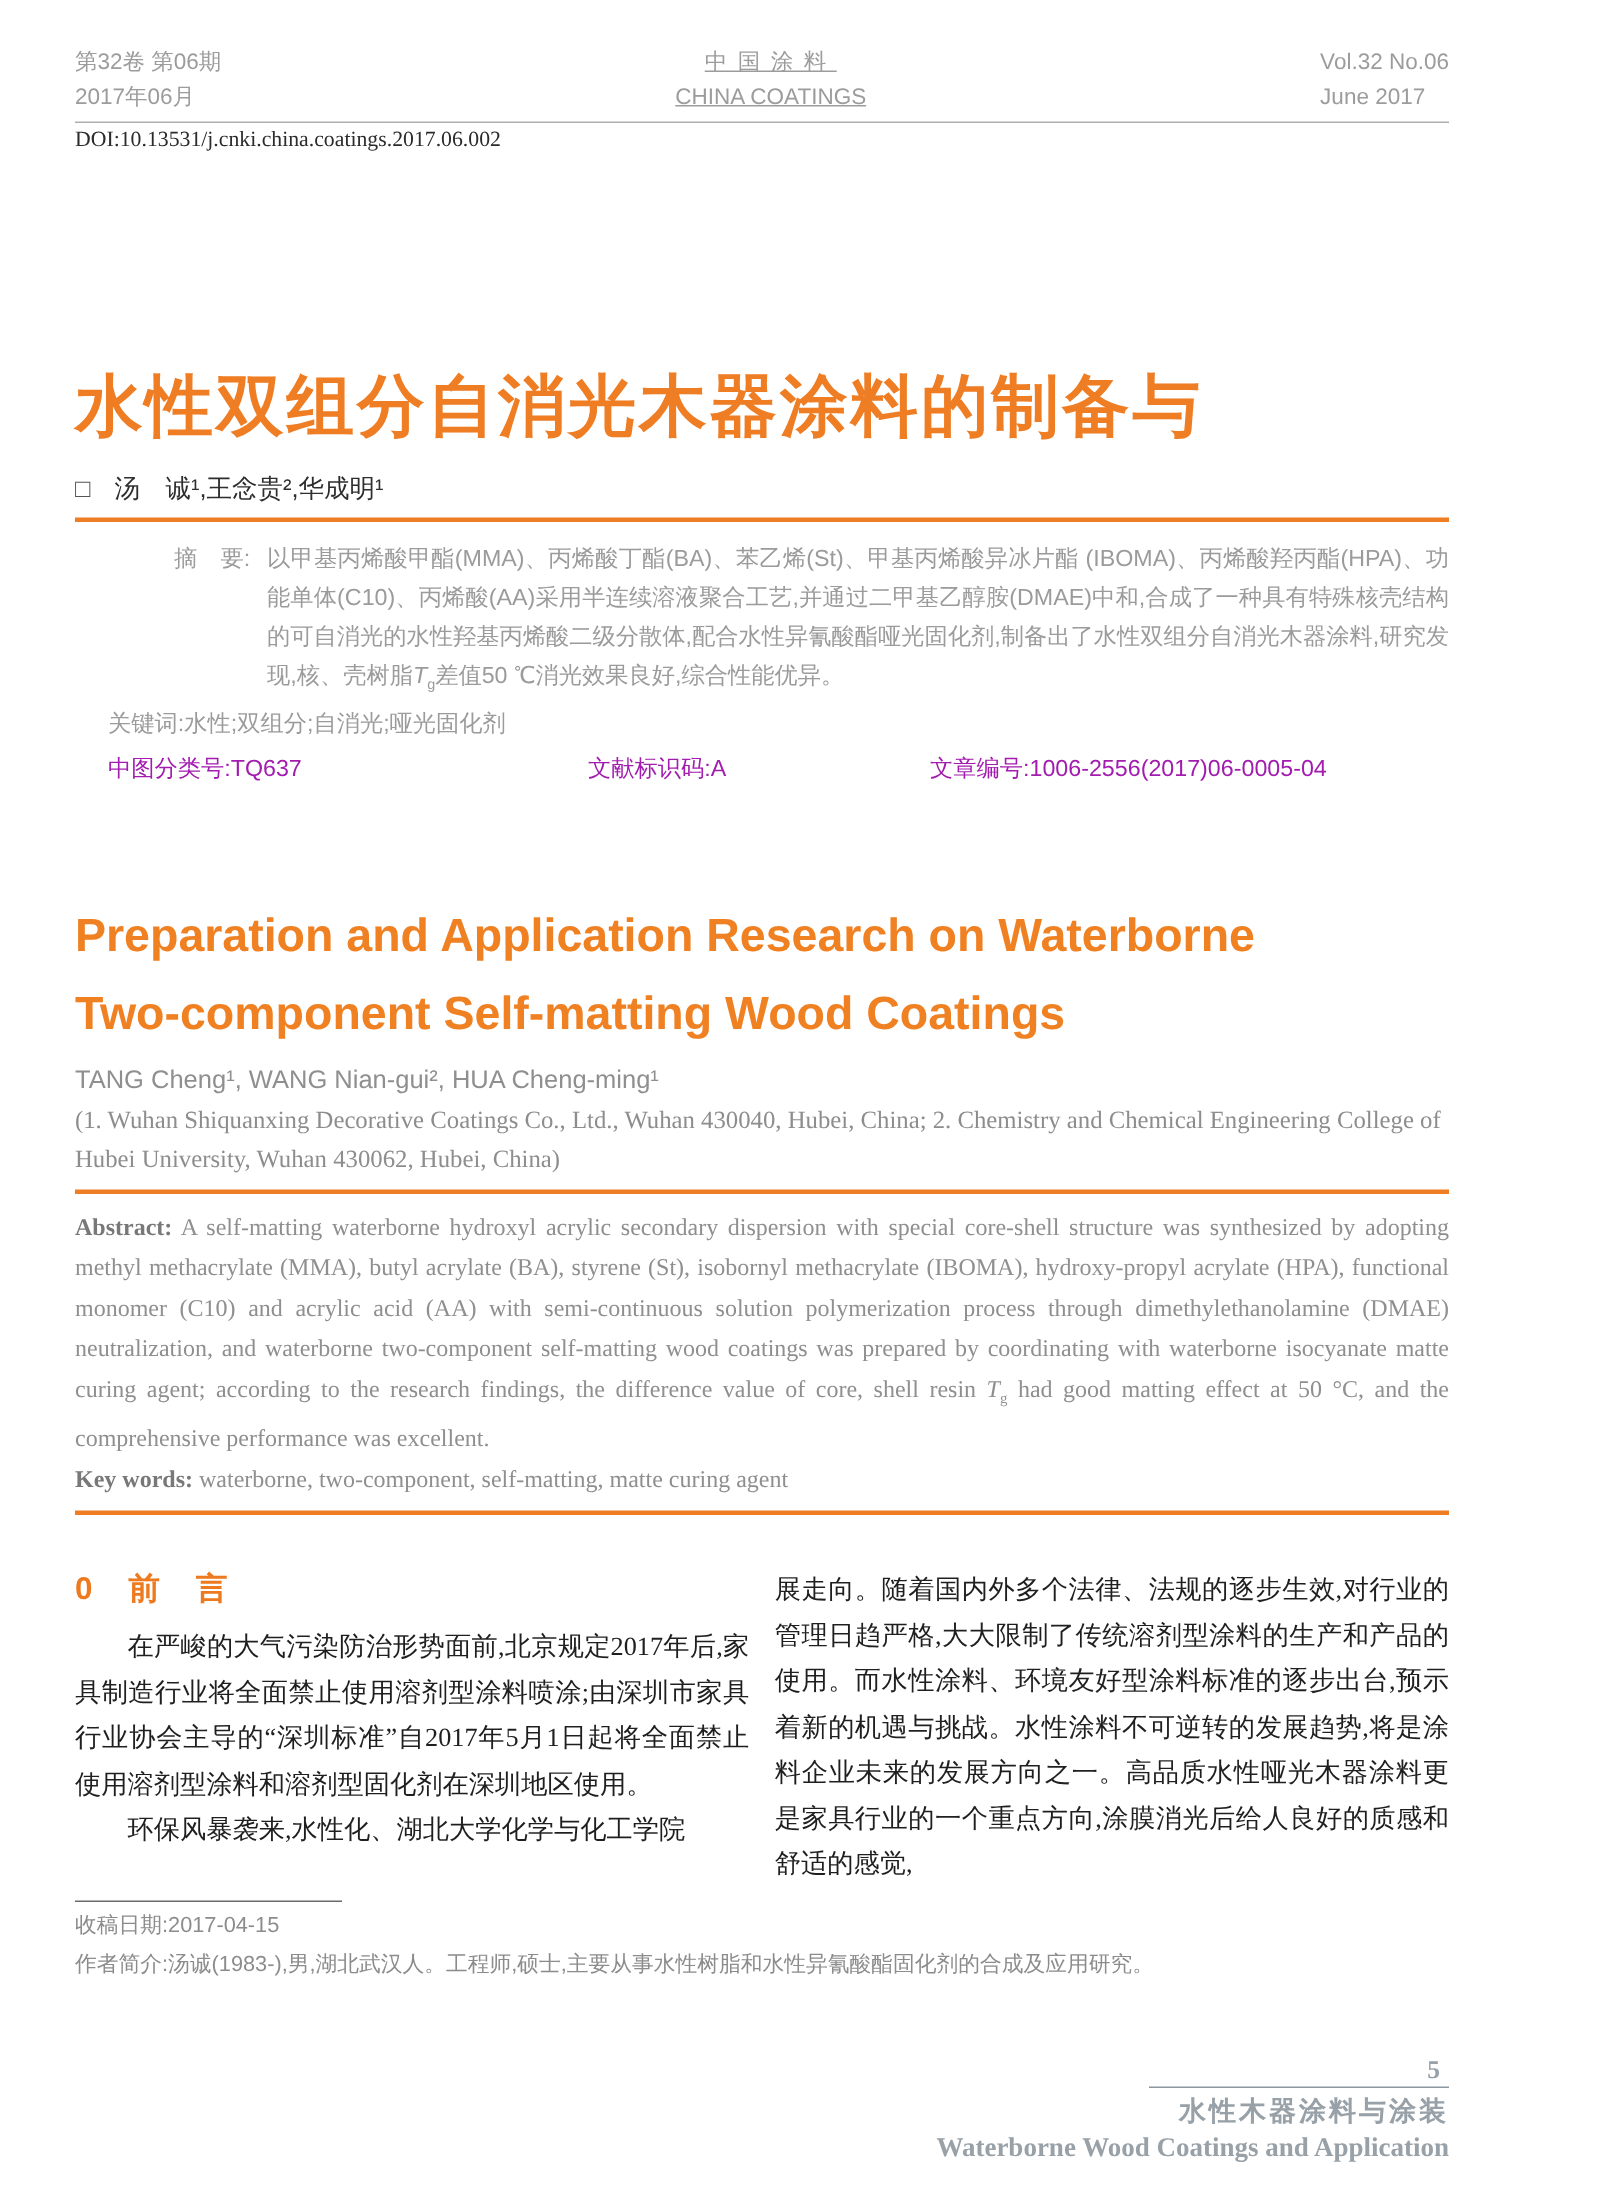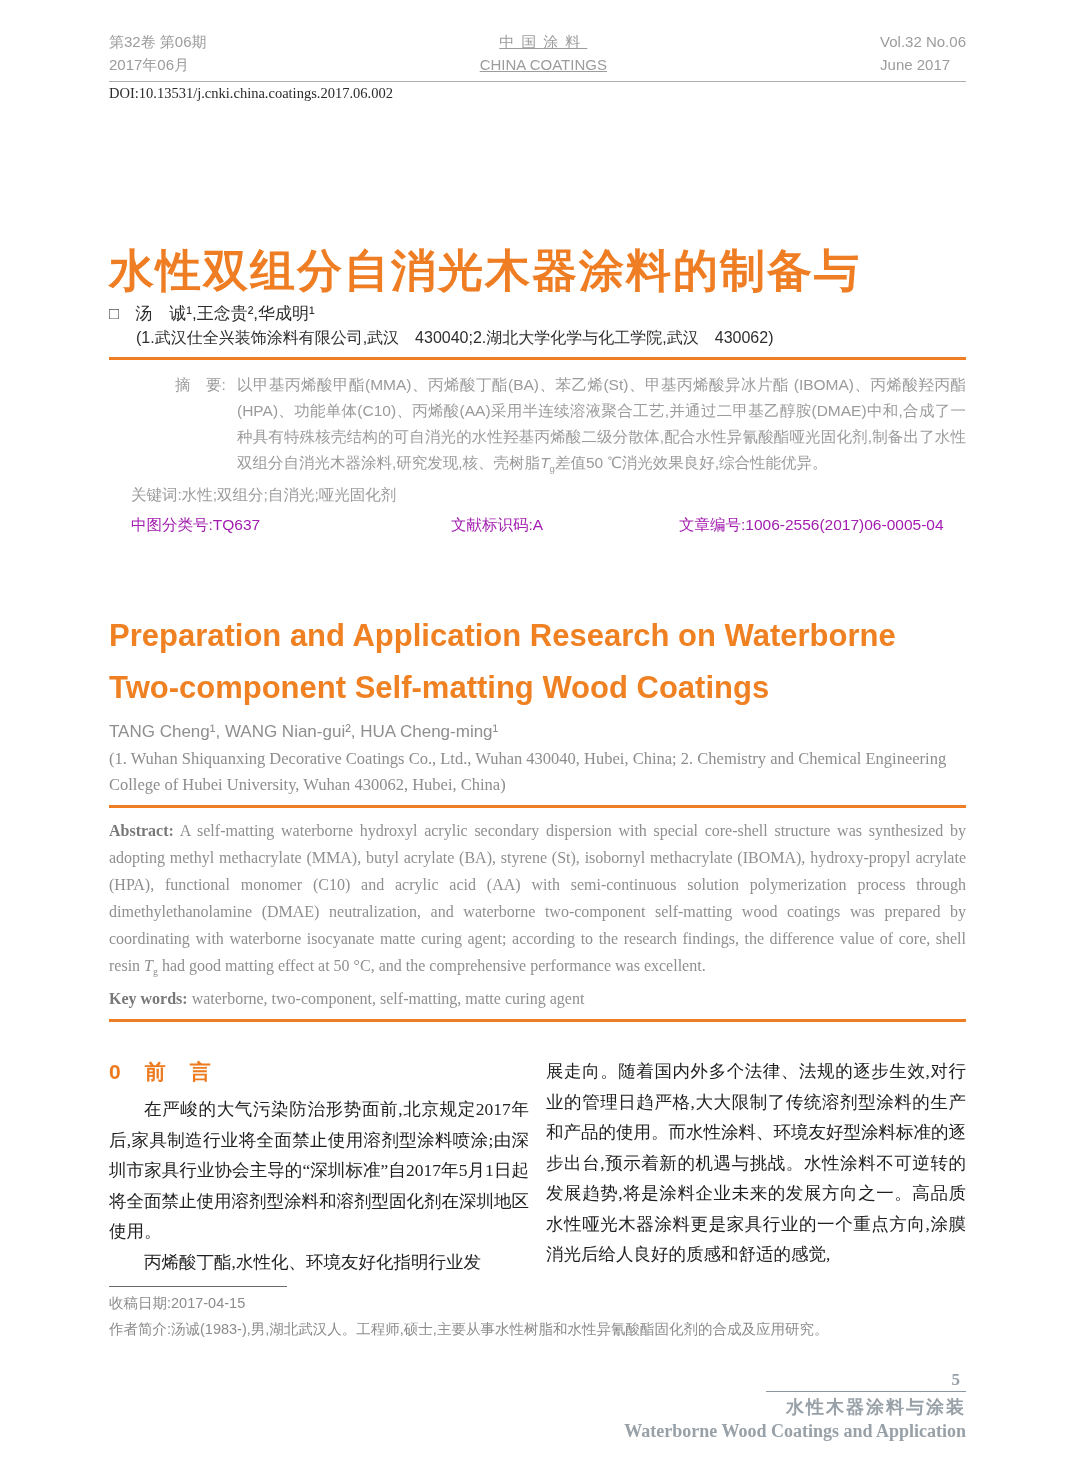--- a/index.html
+++ b/index.html
@@ -1,36 +1,36 @@
 <!DOCTYPE html>
 <html><head>
 <meta charset="utf-8">
 <style>
   html,body{margin:0;padding:0;background:#ffffff;}
   .page{
     position:relative;
     width:1075px;height:1459px;
     background:#ffffff;
     box-sizing:border-box;
-    padding:30px 109px 0 109px;
+    padding:30px 109px 0 50px;
     overflow:hidden;
     font-family:"Liberation Sans",sans-serif;
   }
   
   .jheader{display:flex;justify-content:space-between;color:#9c9c9c;font-size:15px;
     border-bottom:1px solid #aeaeae;padding-bottom:5px;}
   .jheader .col{line-height:23px;}
   .jheader .center{text-align:center;text-decoration:underline;}
   .jheader .center .cn{letter-spacing:7px;}
   .jheader .right{}
   .doi{font-family:"Liberation Serif",serif;color:#2b2b2b;font-size:14.5px;margin-top:3px;}
   
   .title-cn{margin-top:138px;color:#ee7d23;font-size:45px;font-weight:bold;
     line-height:62px;letter-spacing:2px;}
-  .authors-cn{margin-top:0;font-size:17px;color:#2e2e2e;}
+  .authors-cn{margin-top:12px;font-size:17px;color:#2e2e2e;}
   .authors-cn .marker{margin-right:16px;color:#555;}
   .affil-cn{margin-top:3px;font-size:16px;color:#2e2e2e;padding-left:27px;}
   .rule{height:3px;background:#ee7d23;border:0;margin:8px 0 0 0;}
   
   .abstract-cn{margin-top:12px;padding-left:22px;display:flex;color:#9b9b9b;
     font-size:15.5px;line-height:26px;}
   .abstract-cn .lbl{flex:0 0 62px;margin-left:44px;}
   .abstract-cn .txt{flex:1;text-align:justify;}
   .kw-cn{padding-left:22px;color:#9b9b9b;font-size:15.5px;line-height:26px;}
   .class-row{padding-left:22px;margin-top:4px;color:#a21caf;font-size:15.5px;
@@ -94,21 +94,20 @@
   </div>
   <div class="doi">DOI:10.13531/j.cnki.china.coatings.2017.06.002</div>
 
   <div class="title-cn">
     <div>水性双组分自消光木器涂料的制备与</div>
   </div>
 
   <div class="authors-cn">
     <span class="marker">□</span><span>汤　诚¹,王念贵²,华成明¹</span>
   </div>
-  <div class="affil-cn">(1.武汉仕全兴装饰涂料有限公司,武汉　430040;2.湖北大学化学与化工学院,武汉　430062)</div>
 
   <hr class="rule">
 
   <div class="abstract-cn">
     <div class="lbl">摘　要:</div>
     <div class="txt"><span>以甲基丙烯酸甲酯(MMA)、丙烯酸丁酯(BA)、苯乙烯(St)、甲基丙烯酸异冰片酯 (IBOMA)、丙烯酸羟丙酯(HPA)、功能单体(C10)、丙烯酸(AA)采用半连续溶液聚合工艺,并通过二甲基乙醇胺(DMAE)中和,合成了一种具有特殊核壳结构的可自消光的水性羟基丙烯酸二级分散体,配合水性异氰酸酯哑光固化剂,制备出了水性双组分自消光木器涂料,研究发现,核、壳树脂</span><span class="ital">T</span><sub>g</sub><span>差值50 ℃消光效果良好,综合性能优异。</span></div>
   </div>
   <div class="kw-cn">
     <span>关键词:</span><span>水性;双组分;自消光;哑光固化剂</span>
   </div>
@@ -135,21 +134,21 @@
   </div>
 
   <hr class="rule kw">
 
   <div class="body-cols">
     <div class="colm">
       <div class="section-head">
         <span class="num">0</span><span class="t">前言</span>
       </div>
       <p class="indent">在严峻的大气污染防治形势面前,北京规定2017年后,家具制造行业将全面禁止使用溶剂型涂料喷涂;由深圳市家具行业协会主导的“深圳标准”自2017年5月1日起将全面禁止使用溶剂型涂料和溶剂型固化剂在深圳地区使用。</p>
-      <p class="indent">丙烯酸丁酯,水性化、环境友好化指明行业发</p>
+      <p class="indent">环保风暴袭来,水性化、湖北大学化学与化工学院</p>
     </div>
     <div class="colm">
       <p style="margin:0;">展走向。随着国内外多个法律、法规的逐步生效,对行业的管理日趋严格,大大限制了传统溶剂型涂料的生产和产品的使用。而水性涂料、环境友好型涂料标准的逐步出台,预示着新的机遇与挑战。水性涂料不可逆转的发展趋势,将是涂料企业未来的发展方向之一。高品质水性哑光木器涂料更是家具行业的一个重点方向,涂膜消光后给人良好的质感和舒适的感觉,</p>
     </div>
   </div>
 
   <div class="footnote">
     <hr class="footnote-rule">
     <div><span>收稿日期:</span><span>2017-04-15</span></div>
     <div><span>作者简介:</span><span>汤诚(1983-),男,湖北武汉人。工程师,硕士,主要从事水性树脂和水性异氰酸酯固化剂的合成及应用研究。</span></div>

